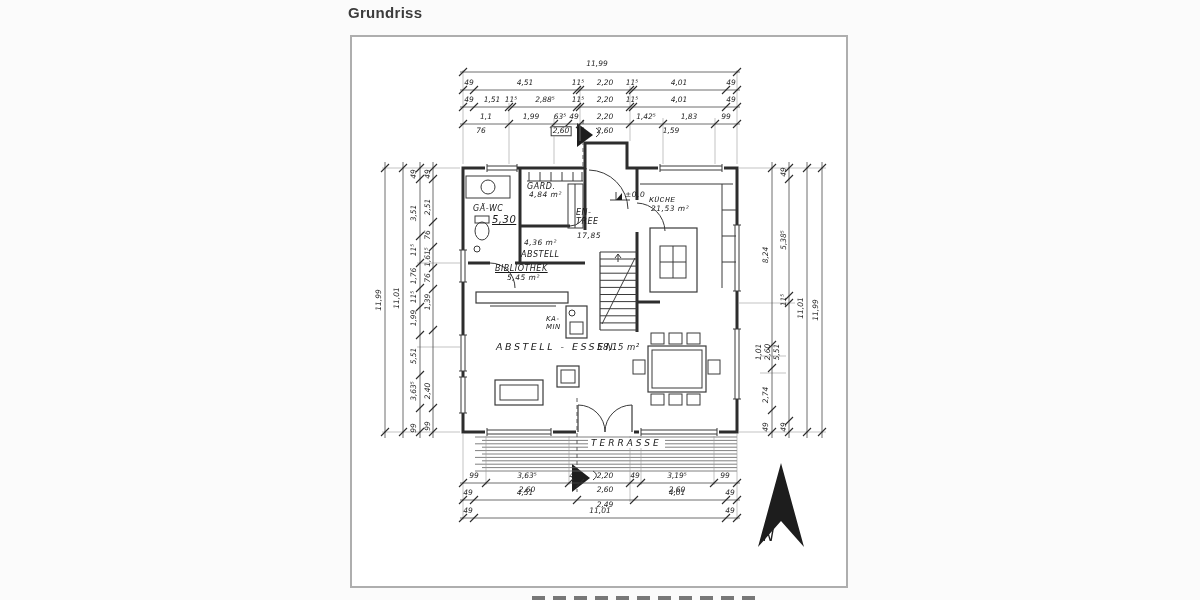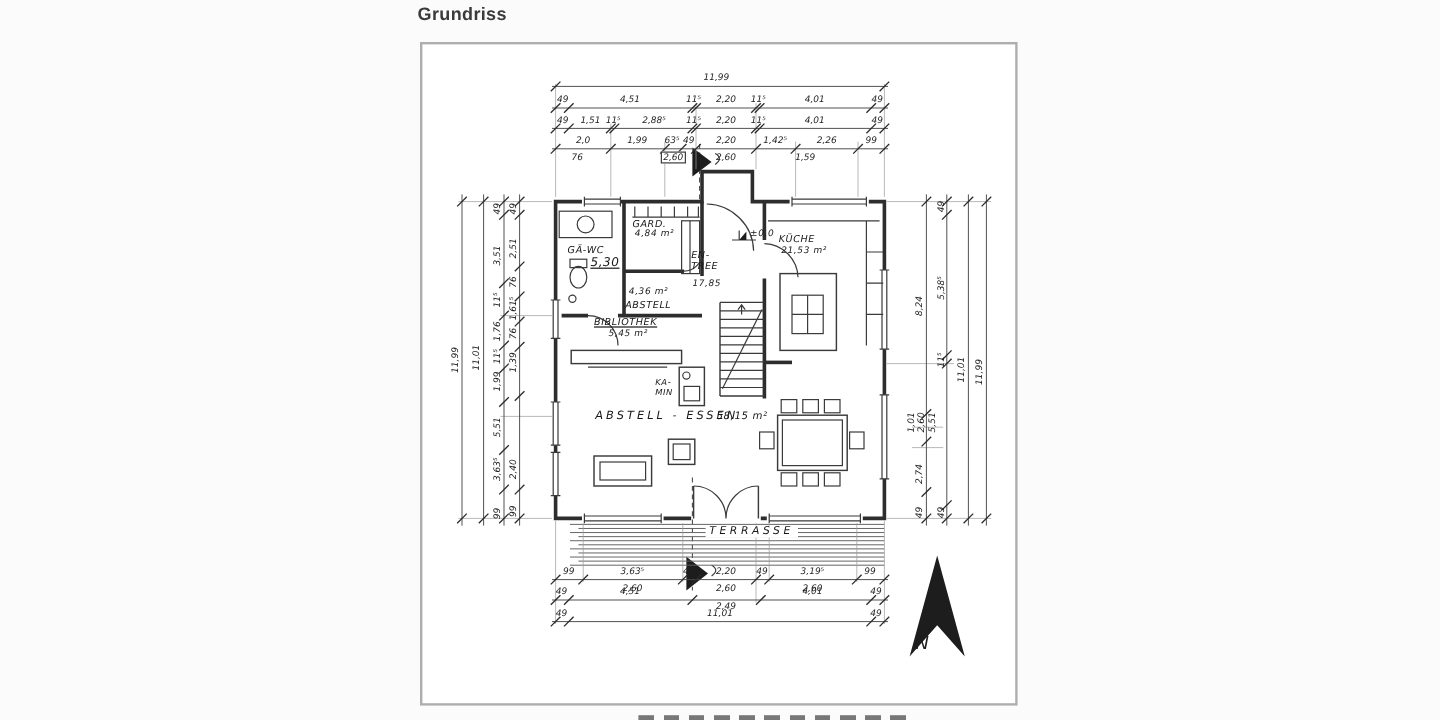--- a/index.html
+++ b/index.html
@@ -332,21 +332,21 @@
 
   <span class="rlbl" style="left:473px;top:204px;">GÄ-WC</span>
   <span class="rlbl" style="left:492px;top:214px;font-size:10px;text-decoration:underline;">5,30</span>
 
   <span class="rlbl" style="left:521px;top:229px;margin-top:21px;">ABSTELL</span>
   <span class="rlbl" style="left:524px;top:239px;font-size:7.5px;">4,36 m²</span>
 
   <span class="rlbl wrap" style="left:576px;top:208px;width:28px;">EN-TREE</span>
   <span class="rlbl" style="left:577px;top:232px;font-size:7.5px;">17,85</span>
 
-  <span class="rlbl" style="left:649px;top:195px;">KÜCHE</span>
+  <span class="rlbl" style="left:649px;top:195px;font-family:Liberation Mono, monospace;">KÜCHE</span>
   <span class="rlbl" style="left:651px;top:205px;font-size:7.5px;">21,53 m²</span>
 
   <span class="rlbl" style="left:495px;top:264px;text-decoration:underline;">BIBLIOTHEK</span>
   <span class="rlbl" style="left:507px;top:274px;font-size:7.5px;">5,45 m²</span>
 
   <span class="rlbl big" style="left:496px;top:342px;">ABSTELL - ESSEN</span>
   <span class="rlbl" style="left:597px;top:343px;font-size:8.5px;">58,15 m²</span>
 
   <span class="rlbl wrap" style="left:546px;top:315px;width:22px;font-size:7px;">KA-MIN</span>
 
@@ -365,27 +365,27 @@
       <span class="lbl" style="left: 731px; top: 83px;">49</span>
       <span class="lbl" style="left: 469px; top: 100px;">49</span>
       <span class="lbl" style="left: 492px; top: 100px;">1,51</span>
       <span class="lbl" style="left: 511px; top: 100px;">11⁵</span>
       <span class="lbl" style="left: 545px; top: 100px;">2,88⁵</span>
       <span class="lbl" style="left: 578px; top: 100px;">11⁵</span>
       <span class="lbl" style="left: 605px; top: 100px;">2,20</span>
       <span class="lbl" style="left: 632px; top: 100px;">11⁵</span>
       <span class="lbl" style="left: 679px; top: 100px;">4,01</span>
       <span class="lbl" style="left: 731px; top: 100px;">49</span>
-      <span class="lbl" style="left: 486px; top: 117px;">2,0</span>
+      <span class="lbl" style="left: 486px; top: 117px;">1,1</span>
       <span class="lbl" style="left: 531px; top: 117px;">1,99</span>
       <span class="lbl" style="left: 560px; top: 117px;">63⁵</span>
       <span class="lbl" style="left: 574px; top: 117px;">49</span>
       <span class="lbl" style="left: 605px; top: 117px;">2,20</span>
       <span class="lbl" style="left: 646px; top: 117px;">1,42⁵</span>
-      <span class="lbl" style="left: 689px; top: 117px;">2,26</span>
+      <span class="lbl" style="left: 689px; top: 117px;">1,83</span>
       <span class="lbl" style="left: 726px; top: 117px;">99</span>
       <span class="lbl" style="left: 481px; top: 131px;">76</span>
       <span class="lbl boxed" style="left: 561px; top: 131px;">2,60</span>
       <span class="lbl" style="left: 605px; top: 131px;">2,60</span>
       <span class="lbl" style="left: 671px; top: 131px;">1,59</span>
       <span class="lbl" style="left: 474px; top: 476px;">99</span>
       <span class="lbl" style="left: 527px; top: 476px;">3,63⁵</span>
       <span class="lbl" style="left: 574px; top: 476px;">49</span>
       <span class="lbl" style="left: 605px; top: 476px;">2,20</span>
       <span class="lbl" style="left: 635px; top: 476px;">49</span>

